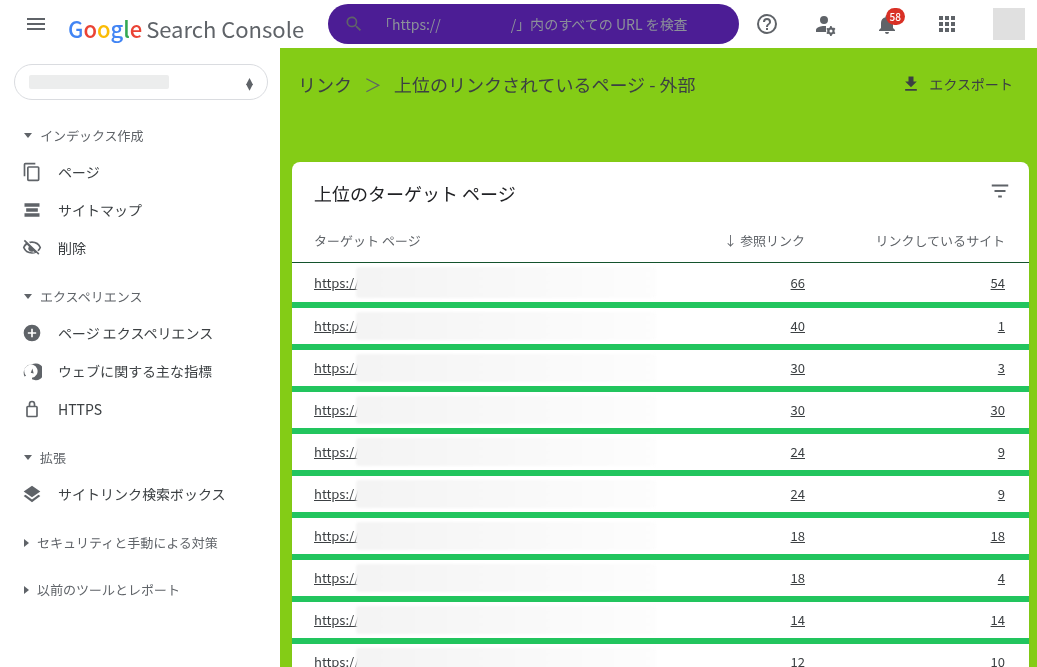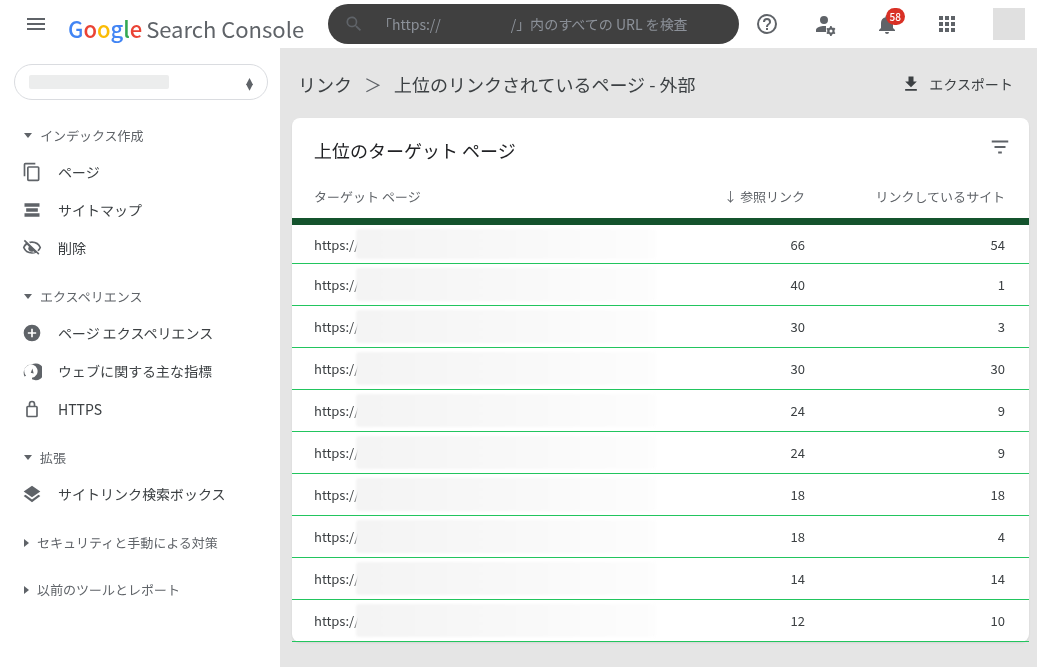--- a/index.html
+++ b/index.html
@@ -4,21 +4,21 @@
 <style>
 * { box-sizing: border-box; margin: 0; padding: 0; }
 body { font-family: 'Noto Sans JP', 'Roboto', Arial, sans-serif; background: #fff; color: #3c4043; width: 1037px; height: 667px; overflow: hidden; }
 
 
 .header { height: 48px; display: flex; align-items: center; padding: 0 12px; gap: 8px; }
 .menu-btn { width: 48px; height: 48px; display: flex; align-items: center; justify-content: center; color: #5f6368; cursor: pointer; }
 .menu-btn svg, .hdr-icon svg { width: 24px; height: 24px; fill: currentColor; }
 .logo { display: flex; align-items: center; gap: 4px; font-size: 22px; padding-right: 16px; margin-top: 8px; }
 .search-wrap { flex: 1; max-width: 500px; }
-.search-bar { background: #404040; border-radius: 24px; height: 40px; display: flex; align-items: center; padding: 0 16px; color: #5f6368; gap: 14px; }
+.search-bar { background: #4c1d95; border-radius: 24px; height: 40px; display: flex; align-items: center; padding: 0 16px; color: #5f6368; gap: 14px; }
 .search-bar svg { width: 20px; height: 20px; fill: #5f6368; }
 .search-text { font-size: 14px; color: #8c9199; }
 .hdr-icons { display: flex; align-items: center; gap: 20px; margin-left: auto; }
 .hdr-icon { width: 40px; height: 40px; display: flex; align-items: center; justify-content: center; color: #5f6368; cursor: pointer; position: relative; border-radius: 50%; }
 .badge { position: absolute; top: 4px; right: 2px; background: #d93025; color: #fff; font-size: 10px; border-radius: 9px; padding: 1px 4px; font-weight: 500; }
 .avatar-box { width: 32px; height: 32px; background: #e0e0e0; border-radius: 0; margin-left: 6px; }
 
 
 .layout { display: flex; height: calc(667px - 48px); }
 
@@ -29,40 +29,40 @@
 .carets { display: flex; flex-direction: column; line-height: 6px; color: #5f6368; }
 .nav-section-label { color: #5f6368; font-size: 13px; padding: 8px 16px 8px 24px; display: flex; align-items: center; gap: 8px; cursor: pointer; text-align: right; }
 .nav-section-label::before { content: ""; display: inline-block; border-width: 5px 4px 0 4px; border-style: solid; border-color: #5f6368 transparent transparent transparent; }
 .nav-section-label.collapsed::before { border-width: 4px 0 4px 5px; border-color: transparent transparent transparent #5f6368; }
 .nav-item { display: flex; align-items: center; gap: 16px; padding: 9px 16px 9px 22px; color: #5f6368; cursor: pointer; }
 .nav-item svg { width: 20px; height: 20px; fill: #5f6368; flex-shrink: 0; }
 .nav-item span { color: #3c4043; }
 .nav-gap { height: 12px; }
 
 
-.main { flex: 1; background: #e5e5e5; overflow-y: auto; padding: 20px 4px 8px 12px; }
+.main { flex: 1; background: #84cc16; overflow-y: auto; padding: 20px 4px 8px 12px; }
 .crumbs-row { display: flex; align-items: center; justify-content: space-between; padding: 0 12px 18px 6px; }
 .crumbs { display: flex; align-items: center; gap: 12px; color: #3c4043; font-size: 18px; }
 .crumbs .sep { color: #5f6368; }
 .export-btn { display: flex; align-items: center; gap: 8px; color: #3c4043; font-size: 14px; cursor: pointer; padding: 6px 8px; }
 .export-btn svg { width: 20px; height: 20px; fill: currentColor; }
 
 .card { background: #fff; border-radius: 8px; box-shadow: 0 1px 2px rgba(0,0,0,.08); margin-right: 4px; }
-.card-hd { display: flex; align-items: center; justify-content: space-between; padding: 18px 18px 14px 22px; }
+.card-hd { display: flex; align-items: flex-start; justify-content: space-between; padding: 18px 18px 14px 22px; margin-top: 44px; }
 .card-title { font-size: 18px; color: #202124; }
 .filter-btn { color: #5f6368; cursor: pointer; }
 .filter-btn svg { width: 22px; height: 22px; fill: currentColor; }
 
 table { width: 100%; border-collapse: collapse; }
 th, td { text-align: right; font-weight: 400; font-size: 13px; color: #3c4043; padding: 0 24px; }
 th:first-child, td:first-child { text-align: left; padding-left: 22px; }
-thead th { color: #5f6368; padding-top: 10px; padding-bottom: 12px; border-bottom: 7px solid #14532d; }
+thead th { color: #5f6368; padding-top: 10px; padding-bottom: 12px; border-bottom: 1px solid #14532d; }
 th.sort { cursor: pointer; }
 th.sort::before { content: "↓ "; }
-tbody td { height: 42px; border-bottom: 1px solid #22c55e; }
+tbody td { height: 42px; border-bottom: 6px solid #22c55e; text-decoration: underline; }
 tbody tr { cursor: pointer; }
 .url-cell { position: relative; }
 .url-cell .mask { position: absolute; left: 64px; top: 4px; bottom: 4px; width: 300px; background: linear-gradient(90deg, #f4f4f4 0%, #fdfdfd 100%); border-radius: 3px; filter: blur(1px); }
 </style>
 </head>
 <body>
 
 <div class="header">
   <div class="menu-btn">
     <svg viewBox="0 0 24 24">

